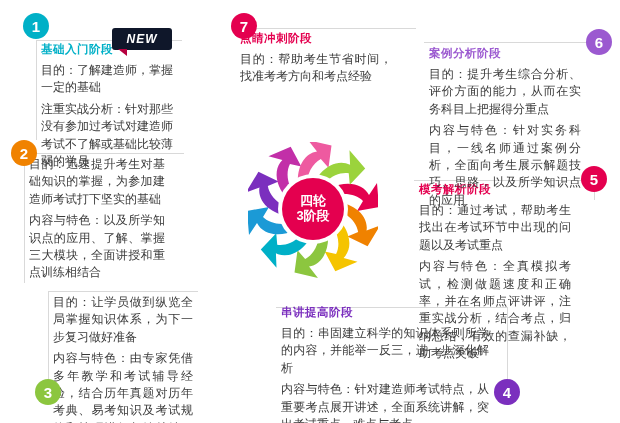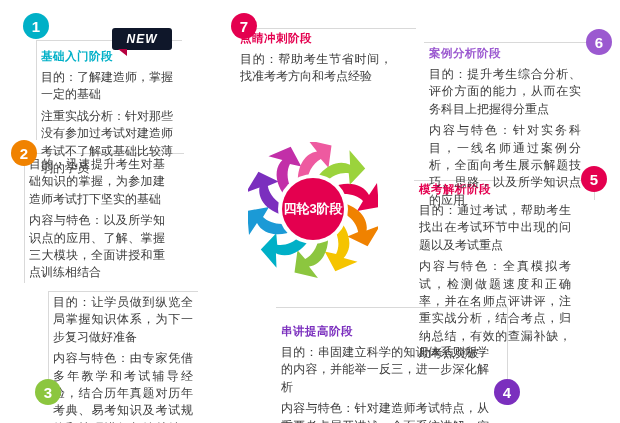--- a/index.html
+++ b/index.html
@@ -58,21 +58,21 @@
     border-top:7px solid #b60040;
   }
 
   
   .center-wrap{
     position:absolute;left:248px;top:142px;width:130px;height:140px;z-index:4;
   }
   .hub{
     position:absolute;left:34px;top:36px;width:62px;height:62px;border-radius:50%;
     background:#e4004f;color:#fff;
-    display:flex;flex-direction:row;align-items:center;justify-content:center;
+    display:flex;flex-direction:column;align-items:center;justify-content:center;
     font-size:13px;font-weight:bold;line-height:1.15;
     box-shadow:0 0 0 4px #fff;
     z-index:5;
   }
 </style>
 </head>
 <body>
 
 <div class="stage">
 
@@ -110,38 +110,38 @@
   <div class="badge" style="left:581px;top:166px;background:#e4004f;">
       <span>5</span>
     </div>
   <div class="badge" style="left:586px;top:29px;background:#9b59d0;">
       <span>6</span>
     </div>
   <div class="badge" style="left:231px;top:13px;background:#e4004f;">
       <span>7</span>
     </div>
 
-  <div class="blk" style="left:41px;top:49px;width:132px;">
+  <div class="blk" style="left:41px;top:42px;width:132px;">
     <div class="title" style="color:#00b0c7;">基础入门阶段</div>
     <p>目的：了解建造师，掌握一定的基础</p>
     <p>注重实战分析：针对那些没有参加过考试对建造师考试不了解或基础比较薄弱的学员</p>
   </div>
 
   <div class="blk" style="left:29px;top:156px;width:136px;">
     <p>目的：迅速提升考生对基础知识的掌握，为参加建造师考试打下坚实的基础</p>
     <p>内容与特色：以及所学知识点的应用、了解、掌握三大模块，全面讲授和重点训练相结合</p>
   </div>
 
   <div class="blk" style="left:53px;top:294px;width:140px;">
     <p>目的：让学员做到纵览全局掌握知识体系，为下一步复习做好准备</p>
     <p>内容与特色：由专家凭借多年教学和考试辅导经验，结合历年真题对历年考典、易考知识及考试规律和技巧进行归纳总结，讲解答</p>
   </div>
 
   <div class="blk" style="left:281px;top:305px;width:208px;">
-    <div class="title" style="color:#7b2fbe;margin-top:19px;">串讲提高阶段</div>
+    <div class="title" style="color:#7b2fbe;">串讲提高阶段</div>
     <p>目的：串固建立科学的知识体系则所学的内容，并能举一反三，进一步深化解析</p>
     <p>内容与特色：针对建造师考试特点，从重要考点展开讲述，全面系统讲解，突出考试重点，难点与考点</p>
   </div>
 
   <div class="blk" style="left:419px;top:182px;width:152px;">
     <div class="title" style="color:#e4004f;">模考解析阶段</div>
     <p>目的：通过考试，帮助考生找出在考试环节中出现的问题以及考试重点</p>
     <p>内容与特色：全真模拟考试，检测做题速度和正确率，并在名师点评讲评，注重实战分析，结合考点，归纳总结，有效的查漏补缺，助考点突破</p>
   </div>
 

